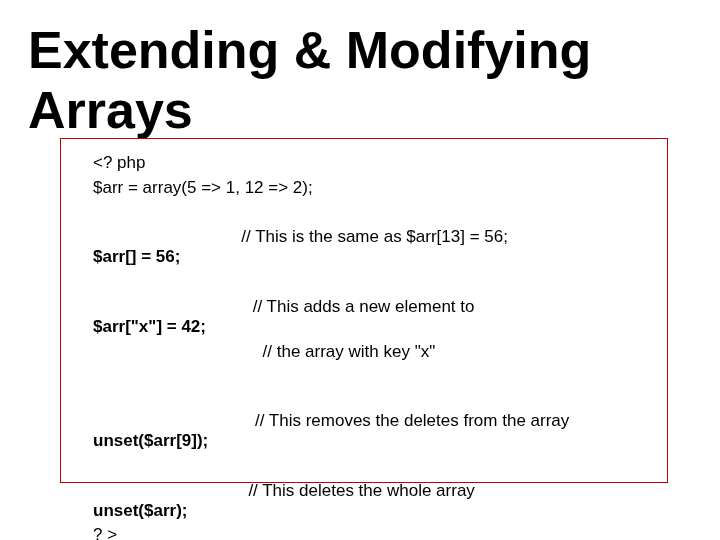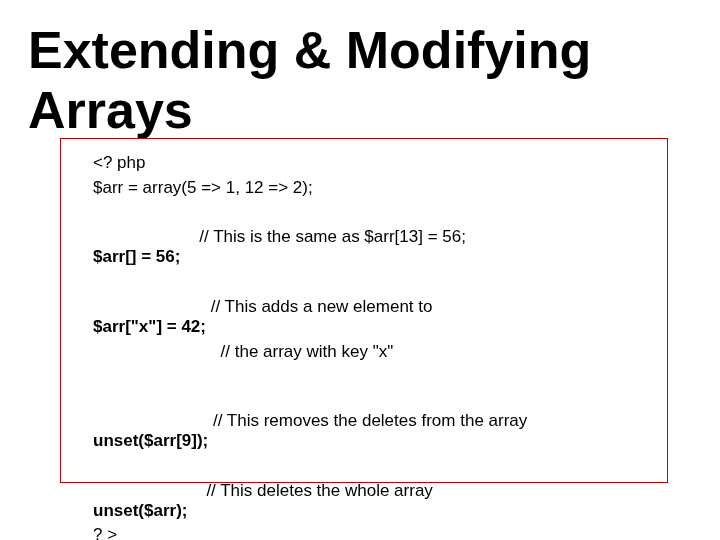--- a/index.html
+++ b/index.html
@@ -27,21 +27,21 @@
     color: #000;
   }
   .row {
     display: flex;
     align-items: flex-start;
     font-size: 17px;
     line-height: 1.45;
   }
   .bold { font-weight: bold; }
   .lead { flex: 0 0 auto; white-space: pre; margin-top: 20px; }
-  .cmt { flex: 0 0 auto; white-space: pre; }
+  .cmt { flex: 0 0 auto; white-space: pre; margin-left: 42px; }
   .spacer { height: 25px; }
   .title-wrap { width: 100%; }
 </style>
 </head>
 <body>
 
 <div class="title-wrap">
   <h1 class="title">Extending &amp; Modifying Arrays</h1>
 </div>
 

